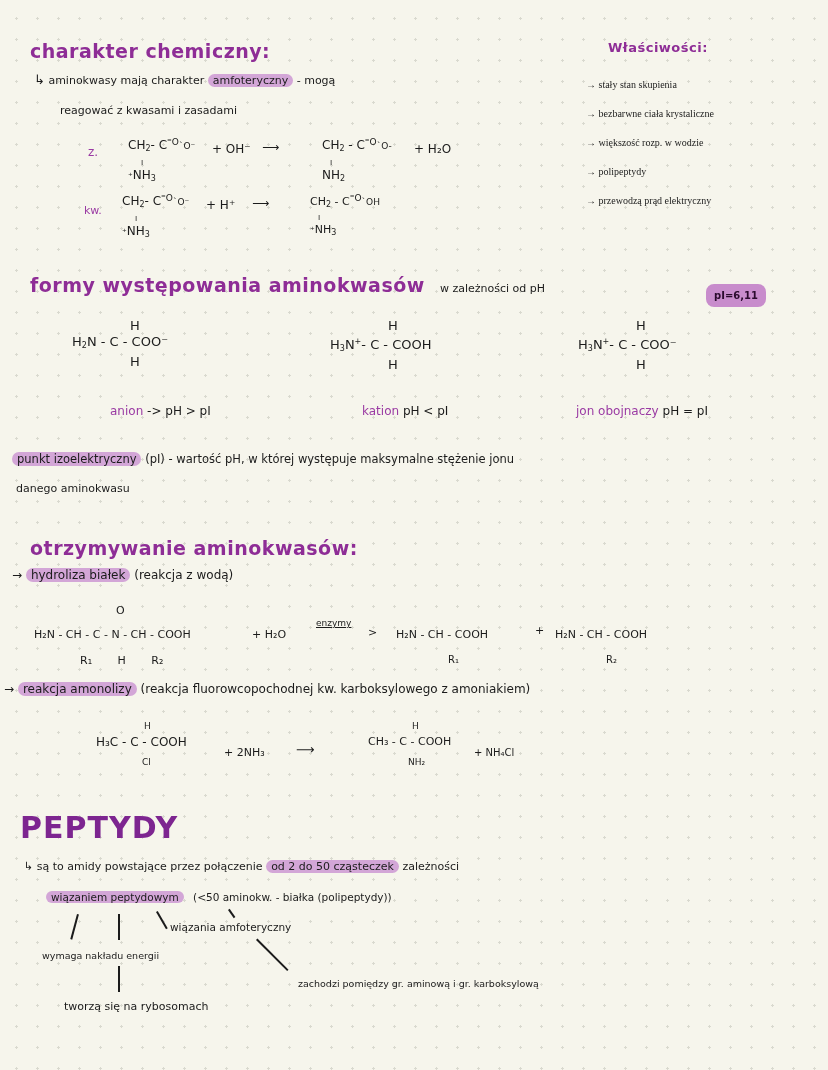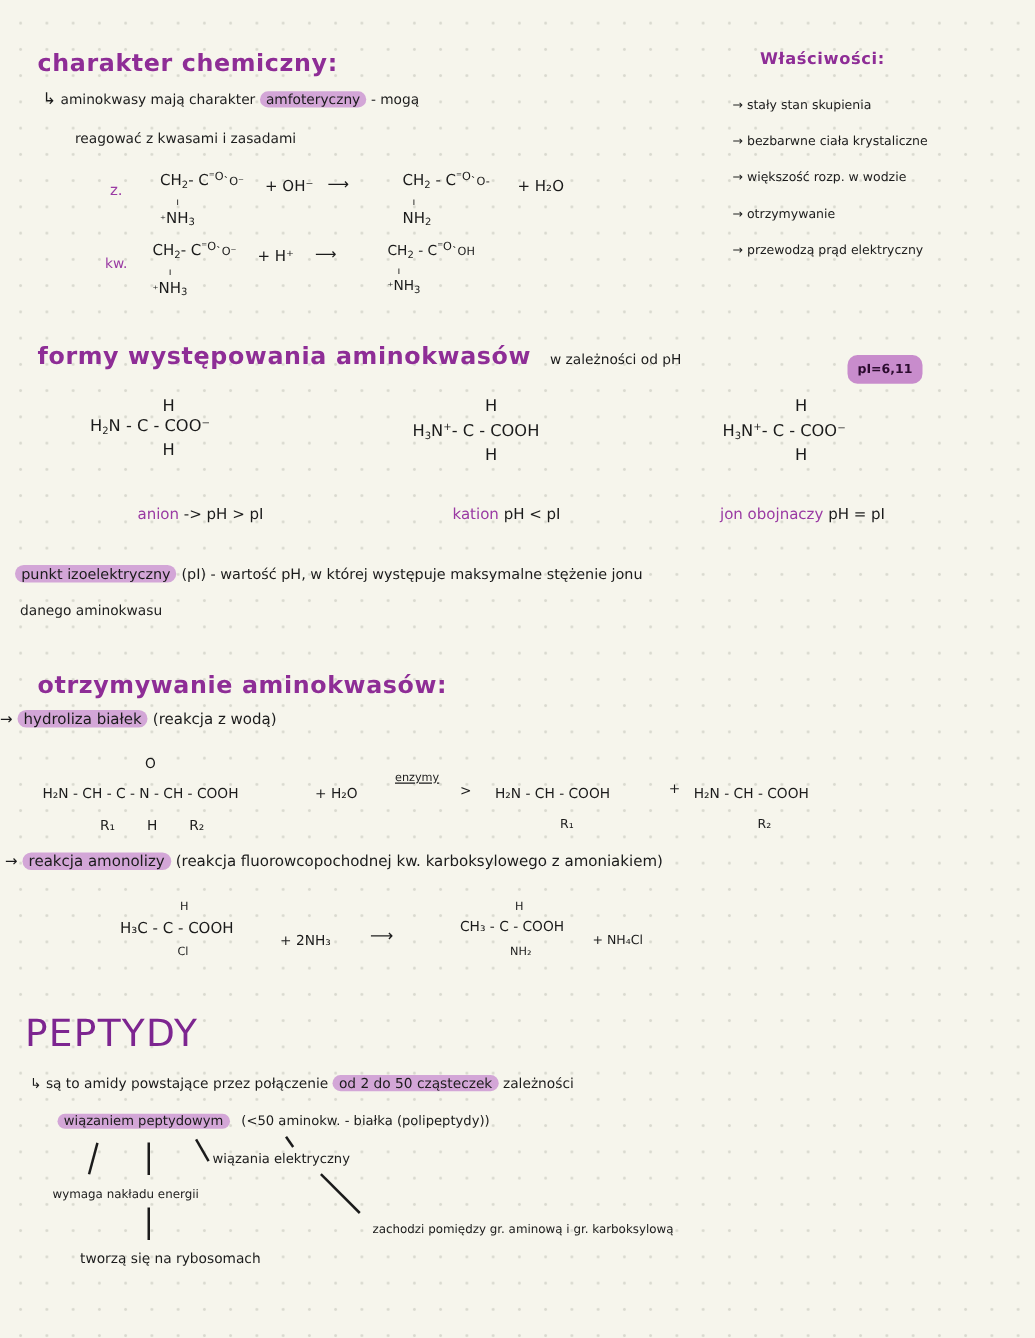--- a/index.html
+++ b/index.html
@@ -16,21 +16,21 @@
   .h-title { color:#8e2d96; font-weight:bold; letter-spacing:0.5px; }
   .hl { background:#d3a6d7; border-radius:9px; padding:0 5px; }
   .purple { color:#9a3aa3; }
   .note { font-size:11px; }
   .chem { font-family:"DejaVu Sans", sans-serif; font-size:12px; }
   .small { font-size:9px; }
   .sub { font-size:8px; vertical-align:-2px; }
   .sup { font-size:8px; vertical-align:5px; }
   .line { position:absolute; background:#1b1b1b; transform-origin:top left; }
   .pi-badge { background:#c88ccc; border-radius:8px; color:#2b0b2e; font-weight:bold; font-size:10px; padding:6px 8px; }
-  .peptydy { font-family:"DejaVu Sans", sans-serif; font-size:30px; font-weight:normal; color:#7d2590; letter-spacing:1px; }
+  .peptydy { font-family:"DejaVu Sans", sans-serif; font-size:30px; font-weight:bold; color:#7d2590; letter-spacing:1px; }
 </style>
 </head>
 <body>
 
 <div class="abs h-title" style="left:30px;top:40px;font-size:19px;text-align:center;">charakter chemiczny:</div>
 
 <div class="abs note" style="left:34px;top:72px;">
   <span style="font-size:13px;">↳</span>
   <span>aminokwasy mają charakter</span>
   <span class="hl">amfoteryczny</span>
@@ -61,33 +61,33 @@
 </div>
 <div class="abs chem" style="left:206px;top:198px;">+ H⁺</div>
 <div class="abs chem" style="left:252px;top:196px;">⟶</div>
 <div class="abs chem" style="left:310px;top:192px;line-height:12px;font-size:11px;">
   CH<span class="sub">2</span> - C<span class="small" style="vertical-align:4px;">⁼O</span><span class="small">ˋOH</span><br>
   <span style="padding-left:8px;font-size:8px;">ı</span><br>
   <span class="small">⁺</span>NH<span class="sub">3</span>
 </div>
 
 <div class="abs h-title" style="left:608px;top:40px;font-size:13px;">Właściwości:</div>
-<div class="abs" style="left:586px;top:70px;font-size:10px;line-height:29px;">
+<div class="abs" style="left:586px;top:70px;font-size:10px;line-height:29px;font-family:Liberation Serif, serif;">
   <div><span>→ </span><span>stały stan skupienia</span></div>
   <div><span>→ </span><span>bezbarwne ciała krystaliczne</span></div>
   <div><span>→ </span><span>większość rozp. w wodzie</span></div>
-  <div><span>→ </span><span>otrzymywanie</span></div>
+  <div><span>→ </span><span>polipeptydy</span></div>
   <div><span>→ </span><span>przewodzą prąd elektryczny</span></div>
 </div>
 
 <div class="abs" style="left:30px;top:274px;">
   <span class="h-title" style="font-size:19px;">formy występowania aminokwasów</span>
   <span style="font-size:11px;margin-left:10px;">w zależności od pH</span>
 </div>
-<div class="abs pi-badge" style="left:678px;top:284px;">pI=6,11</div>
+<div class="abs pi-badge" style="left:706px;top:284px;">pI=6,11</div>
 
 <div class="abs chem" style="left:72px;top:318px;font-size:13px;line-height:16px;">
   <div style="padding-left:58px;">H</div>
   <div>H<span class="sub">2</span>N - <span>C</span> - <span>COO⁻</span></div>
   <div style="padding-left:58px;">H</div>
 </div>
 <div class="abs" style="left:110px;top:404px;font-size:12px;">
   <span class="purple">anion</span>
   <span>-&gt; pH &gt; pI</span>
 </div>
@@ -113,21 +113,21 @@
 </div>
 
 <div class="abs" style="left:12px;top:452px;font-size:11.5px;">
   <span class="hl">punkt izoelektryczny</span>
   <span>(pI) - wartość pH, w której występuje maksymalne stężenie jonu</span>
 </div>
 <div class="abs" style="left:16px;top:482px;font-size:11px;">danego aminokwasu</div>
 
 <div class="abs h-title" style="left:30px;top:537px;font-size:19px;">otrzymywanie aminokwasów:</div>
 
-<div class="abs" style="left:0;top:568px;font-size:12px;">
+<div class="abs" style="left:12px;top:568px;font-size:12px;">
   <span>→ </span>
   <span class="hl">hydroliza białek</span>
   <span>(reakcja z wodą)</span>
 </div>
 
 <div class="abs chem" style="left:116px;top:604px;font-size:11px;">O</div>
 <div class="abs chem" style="left:34px;top:628px;font-size:11px;">H₂N - CH - C - N - CH - COOH</div>
 <div class="abs chem" style="left:80px;top:654px;font-size:11px;word-spacing:22px;">
   <span>R₁</span>
   <span>H</span>
@@ -176,16 +176,16 @@
   <span style="margin-left:6px;">(&lt;50 aminokw. - białka (polipeptydy))</span>
 </div>
 
 <div class="line" style="left:77px;top:914px;width:2px;height:26px;transform:rotate(15deg);"></div>
 <div class="line" style="left:118px;top:914px;width:2px;height:26px;"></div>
 <div class="line" style="left:156px;top:912px;width:2px;height:20px;transform:rotate(-30deg);"></div>
 <div class="line" style="left:228px;top:910px;width:2px;height:10px;transform:rotate(-35deg);"></div>
 <div class="line" style="left:256px;top:940px;width:2px;height:44px;transform:rotate(-45deg);"></div>
 <div class="line" style="left:118px;top:966px;width:2px;height:26px;"></div>
 
-<div class="abs" style="left:170px;top:921px;font-size:10.5px;">wiązania elektryczny</div>
+<div class="abs" style="left:170px;top:921px;font-size:10.5px;">wiązania amfoteryczny</div>
 <div class="abs" style="left:42px;top:950px;font-size:9.5px;">wymaga nakładu energii</div>
 <div class="abs" style="left:298px;top:978px;font-size:9.5px;">zachodzi pomiędzy gr. aminową i gr. karboksylową</div>
 <div class="abs" style="left:64px;top:1000px;font-size:11px;">tworzą się na rybosomach</div>
 
 </body></html>

